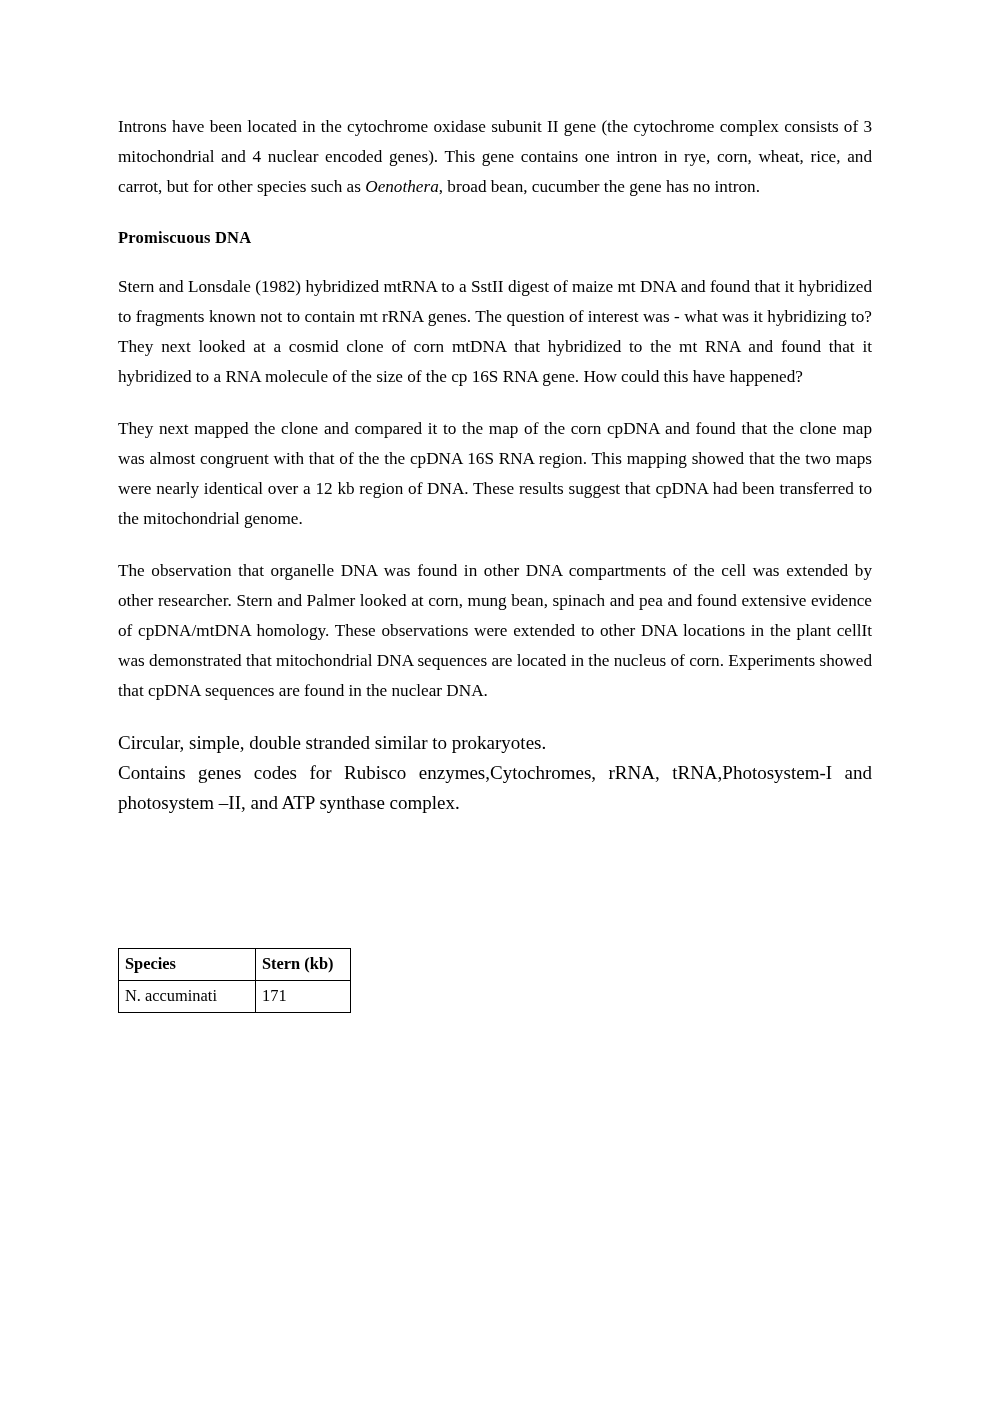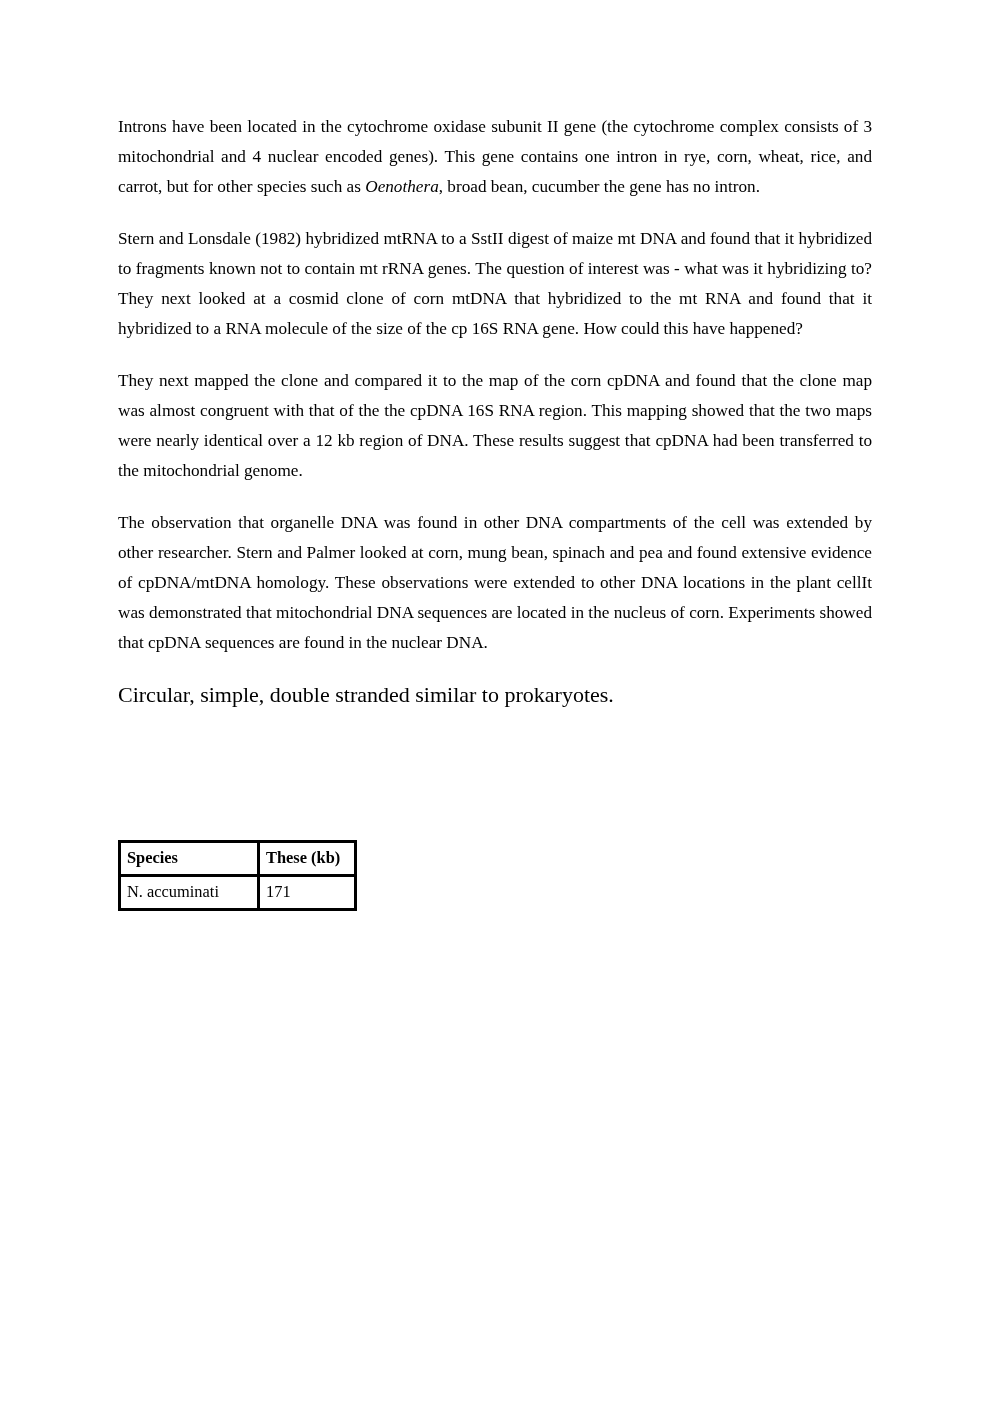--- a/index.html
+++ b/index.html
@@ -46,76 +46,78 @@
   .italic {
     font-style: italic;
   }
   .plain-line {
     font-size: 17.2px;
     line-height: 30px;
     text-align: left;
     margin: 0 0 22px 0;
   }
   .tight-block {
-    font-size: 22px;
+    font-size: 19px;
     line-height: 30px;
     text-align: justify;
     margin: 0 0 22px 0;
   }
   .spacer-big {
     height: 96px;
   }
   table.data-table {
     border-collapse: collapse;
     margin-top: 12px;
     table-layout: fixed;
   }
   table.data-table td, table.data-table th {
-    border: 3px solid #000000;
+    border: 1px solid #000000;
     padding: 3px 6px 4px 6px;
     font-size: 16.4px;
     line-height: 24px;
     text-align: left;
     vertical-align: top;
   }
   table.data-table th {
     font-weight: bold;
   }
   .col-species { width: 124px; }
   .col-size { width: 82px; }
   .cell-italic { }
 </style>
 </head>
 <body>
 
 <div class="page">
 
   <p class="para"><span>Introns have been located in the cytochrome oxidase subunit II gene (the cytochrome complex consists of 3 mitochondrial and 4 nuclear encoded genes). This gene contains one intron in rye, corn, wheat, rice, and carrot, but for other species such as </span><span class="italic">Oenothera</span><span>, broad bean, cucumber the gene has no intron.</span></p>
 
+  <h2 class="heading-bold">Promiscuous DNA</h2>
 
   <p class="para">Stern and Lonsdale (1982) hybridized mtRNA to a SstII digest of maize mt DNA and found that it hybridized to fragments known not to contain mt rRNA genes. The question of interest was - what was it hybridizing to? They next looked at a cosmid clone of corn mtDNA that hybridized to the mt RNA and found that it hybridized to a RNA molecule of the size of the cp 16S RNA gene. How could this have happened?</p>
 
   <p class="para">They next mapped the clone and compared it to the map of the corn cpDNA and found that the clone map was almost congruent with that of the the cpDNA 16S RNA region. This mapping showed that the two maps were nearly identical over a 12 kb region of DNA. These results suggest that cpDNA had been transferred to the mitochondrial genome.</p>
 
   <p class="para">The observation that organelle DNA was found in other DNA compartments of the cell was extended by other researcher. Stern and Palmer looked at corn, mung bean, spinach and pea and found extensive evidence of cpDNA/mtDNA homology. These observations were extended to other DNA locations in the plant cellIt was  demonstrated that mitochondrial DNA sequences are located in the nucleus of corn. Experiments  showed that cpDNA sequences are found in the nuclear DNA.</p>
 
 
   <div class="tight-block">
     <div>Circular, simple, double stranded similar to prokaryotes.</div>
+    <div>Contains genes codes for Rubisco enzymes,Cytochromes, rRNA, tRNA,Photosystem-I and photosystem –II, and ATP  synthase complex.</div>
   </div>
 
   <div class="spacer-big"></div>
 
 
 
   <table class="data-table">
     <thead>
       <tr>
         <th class="col-species">Species</th>
-        <th class="col-size">These (kb)</th>
+        <th class="col-size">Stern (kb)</th>
       </tr>
     </thead>
     <tbody>
       <tr>
         <td class="col-species cell-italic">N. accuminati</td>
         <td class="col-size">171</td>
       </tr>
     </tbody>
   </table>
 

